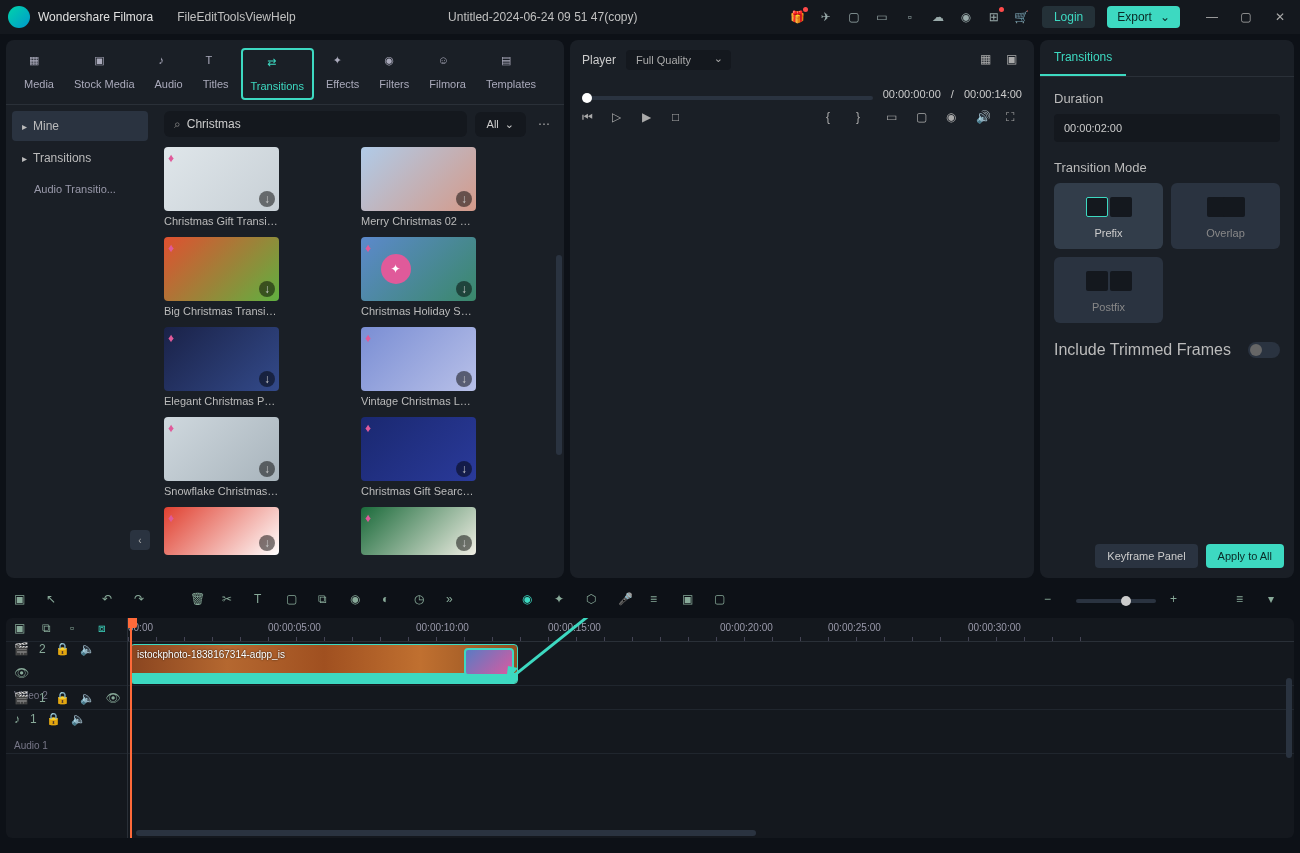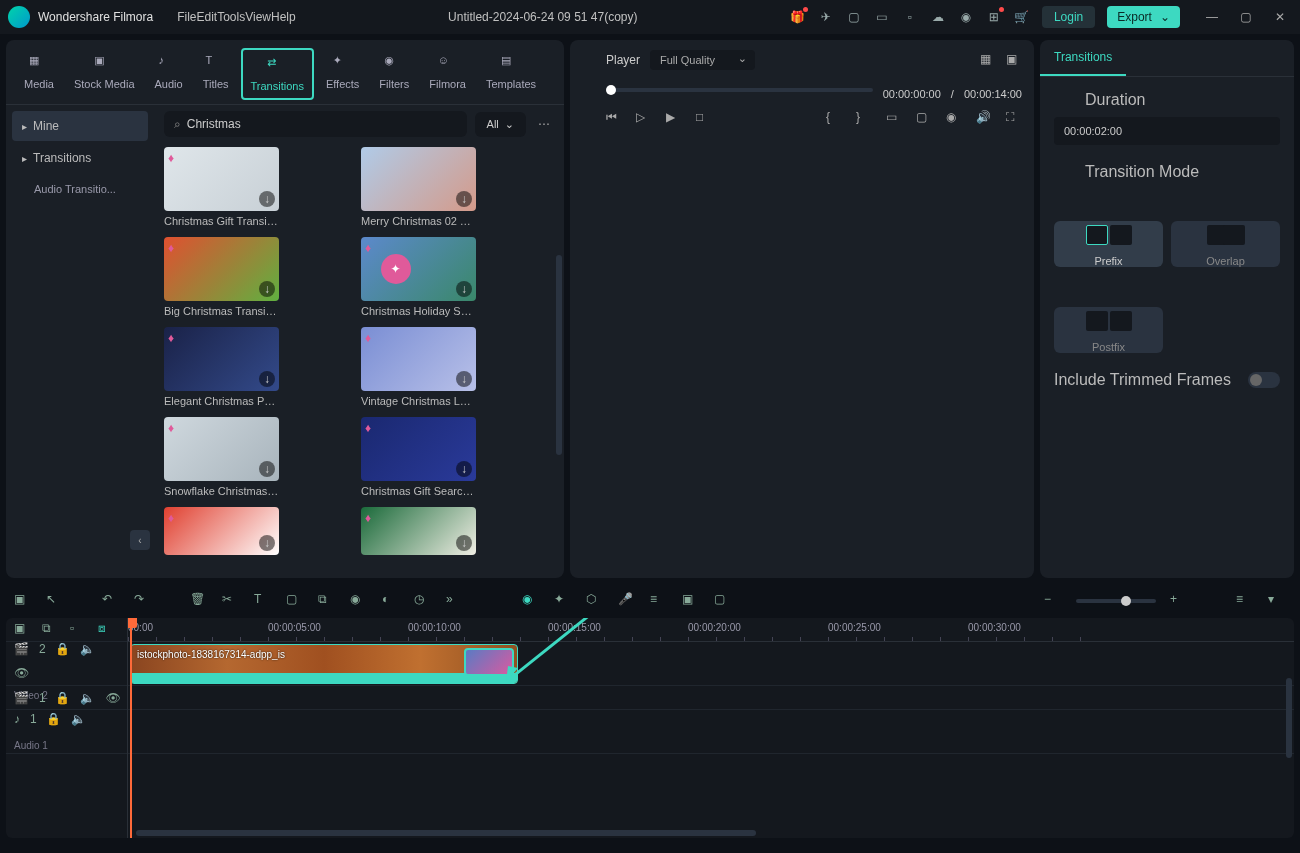--- a/index.html
+++ b/index.html
@@ -16,21 +16,21 @@
 .ticon { width: 16px; height: 16px; color: #9aa; display: flex; align-items: center; justify-content: center; }
 .login-btn { background: #243138; color: #3dd9c1; padding: 4px 12px; border-radius: 4px; border: none; font-size: 12px; }
 .export-btn { background: #3dd9c1; color: #0a2a26; padding: 4px 10px; border-radius: 4px; border: none; font-size: 12px; display: flex; align-items: center; gap: 8px; }
 .win-controls { display: flex; gap: 10px; margin-left: 8px; }
 .win-btn { width: 24px; height: 24px; display:flex; align-items:center; justify-content:center; color:#aaa; }
 
 
 .main { display: flex; height: 550px; padding: 6px; gap: 6px; }
 .left-panel, .center-panel, .right-panel { background: #1a1f26; border-radius: 8px; }
 .left-panel { width: 558px; display:flex; flex-direction:column; }
-.center-panel { flex: 1; display:flex; flex-direction:column;padding-left:24px; }
+.center-panel { flex: 1; display:flex; flex-direction:column; }
 .right-panel { width: 254px; display:flex; flex-direction:column; }
 
 
 .tool-tabs { display: flex; padding: 8px 10px 4px; gap: 4px; border-bottom: 1px solid #2a3038; }
 .tool-tab { display:flex; flex-direction:column; align-items:center; padding: 6px 8px; color:#aab; font-size:11px; cursor:pointer; }
 .tool-tab.active { border: 2px solid #3dd9c1; border-radius: 4px; color:#3dd9c1; }
 .tool-tab .ti { width:20px; height:20px; margin-bottom:4px; }
 
 
 .left-body { display:flex; flex:1; overflow:hidden; }
@@ -63,36 +63,36 @@
 .quality-dd::after { content:"⌄"; position:absolute; right:8px; top:2px; }
 .player-head .spacer { flex:1; }
 .ph-icon { width:16px; height:16px; color:#aaa; }
 
 .preview { flex:1; background:#0a0d12; margin:0 2px; border-radius:4px; display:flex; align-items:center; justify-content:center; position:relative; overflow:hidden; }
 .preview-img { width:100%; height:62%; background: linear-gradient(180deg, #3a2818 0%, #7a4520 30%, #b56820 50%, #d88830 70%, #a05018 100%); position:relative; }
 .preview-watermark { position:absolute; top:50%; left:50%; transform:translate(-50%,-50%); color:rgba(255,255,255,.2); font-size:28px; font-weight:bold; }
 .fire-overlay { position:absolute; inset:0; background: radial-gradient(ellipse at 70% 60%, rgba(255,180,60,.6), transparent 40%), radial-gradient(circle at 30% 70%, rgba(180,80,30,.5), transparent 30%); }
 
 .player-ctrl { padding: 8px 12px 10px; }
-.prog-row { display:flex; align-items:flex-start; gap:10px; margin-bottom:10px; }
+.prog-row { display:flex; align-items:flex-end; gap:10px; margin-bottom:10px; }
 .prog-track { flex:1; height:4px; background:#2a3340; border-radius:2px; position:relative; }
 .prog-thumb { position:absolute; left:0; top:-3px; width:10px; height:10px; background:#fff; border-radius:50%; }
 .tc { font-size:11px; color:#ccc; }
 .ctrl-row { display:flex; align-items:center; gap:14px; }
 .ctrl-row .spacer { flex:1; }
 .cb { width:16px; height:16px; color:#aaa; cursor:pointer; }
 
 
 .rp-tab { padding:10px 14px; border-bottom:2px solid #3dd9c1; color:#3dd9c1; display:inline-block; font-size:12px; }
 .rp-tabs { border-bottom:1px solid #2a3038; }
 .rp-body { padding: 14px; flex:1; }
-.rp-label { color:#bbb; font-size:16px; margin-bottom:8px;margin-left:31px; }
+.rp-label { color:#bbb; font-size:13px; margin-bottom:8px; }
 .rp-input { background:#14181e; border:none; padding:8px 10px; border-radius:4px; color:#ccc; font-size:11px; width:100%; }
 .mode-grid { display:grid; grid-template-columns:1fr 1fr; gap:8px; margin-top:8px; }
-.mode-card { background:#2a3340; border-radius:6px; text-align:center; font-size:11px; color:#888; cursor:pointer;margin-top:32px; }
+.mode-card { background:#2a3340; border-radius:6px; padding:10px; text-align:center; font-size:11px; color:#888; cursor:pointer; }
 .mode-card.sel { background:#323d4a; color:#ccc; }
 .mode-shape { height:28px; display:flex; align-items:center; justify-content:center; gap:2px; margin-bottom:6px; }
 .mb { width:22px; height:20px; background:#14181e; border-radius:2px; }
 .mb.acc { border:1px solid #3dd9c1; }
 .toggle-row { display:flex; align-items:center; justify-content:space-between; margin-top:18px; }
 .toggle { width:32px; height:16px; background:#2a3340; border-radius:8px; position:relative; }
 .toggle::after { content:""; position:absolute; left:2px; top:2px; width:12px; height:12px; background:#666; border-radius:50%; }
 .rp-foot { padding:10px; display:flex; gap:8px; justify-content:flex-end; }
 .rp-btn { padding:6px 12px; border-radius:4px; border:none; font-size:11px; }
 .rp-btn.pri { background:#3dd9c1; color:#0a2a26; }
@@ -375,20 +375,24 @@
               <div class="mb"></div>
               <div class="mb"></div>
             </div>
           <span>Postfix</span>
         </div>
       </div>
       <div class="toggle-row">
         <span style="font-size:16px;color:#bbb">Include Trimmed Frames</span>
         <div class="toggle"></div>
       </div>
+    </div>
+    <div class="rp-foot">
+      <button class="rp-btn sec">Keyframe Panel</button>
+      <button class="rp-btn pri">Apply to All</button>
     </div>
   </div>
 </div>
 
 <div class="timeline">
   <div class="tl-tools">
     <div class="tlt">▣</div>
     <div class="tlt">↖</div>
     <div style="width:10px"></div>
     <div class="tlt">↶</div>
@@ -458,33 +462,33 @@
             <div class="rtick-line" style="left: 28px;"></div>
             <div class="rtick-line" style="left: 56px;"></div>
             <div class="rtick-line" style="left: 84px;"></div>
             <div class="rtick-line" style="left: 112px;"></div>
             <div class="rtick" style="left: 140px;">00:00:05:00</div>
             <div class="rtick-line" style="left: 140px;"></div>
             <div class="rtick-line" style="left: 168px;"></div>
             <div class="rtick-line" style="left: 196px;"></div>
             <div class="rtick-line" style="left: 224px;"></div>
             <div class="rtick-line" style="left: 252px;"></div>
-            <div class="rtick" style="left: 280px;">00:00:10:00</div>
+            <div class="rtick" style="left: 288px;">00:00:10:00</div>
             <div class="rtick-line" style="left: 280px;"></div>
             <div class="rtick-line" style="left: 308px;"></div>
             <div class="rtick-line" style="left: 336px;"></div>
             <div class="rtick-line" style="left: 364px;"></div>
             <div class="rtick-line" style="left: 392px;"></div>
             <div class="rtick" style="left: 420px;">00:00:15:00</div>
             <div class="rtick-line" style="left: 420px;"></div>
             <div class="rtick-line" style="left: 448px;"></div>
             <div class="rtick-line" style="left: 476px;"></div>
             <div class="rtick-line" style="left: 504px;"></div>
             <div class="rtick-line" style="left: 532px;"></div>
-            <div class="rtick" style="left: 560px;">00:00:20:00</div>
+            <div class="rtick" style="left: 592px;">00:00:20:00</div>
             <div class="rtick-line" style="left: 560px;"></div>
             <div class="rtick-line" style="left: 588px;"></div>
             <div class="rtick-line" style="left: 616px;"></div>
             <div class="rtick-line" style="left: 644px;"></div>
             <div class="rtick-line" style="left: 672px;"></div>
             <div class="rtick" style="left: 700px;">00:00:25:00</div>
             <div class="rtick-line" style="left: 700px;"></div>
             <div class="rtick-line" style="left: 728px;"></div>
             <div class="rtick-line" style="left: 756px;"></div>
             <div class="rtick-line" style="left: 784px;"></div>

